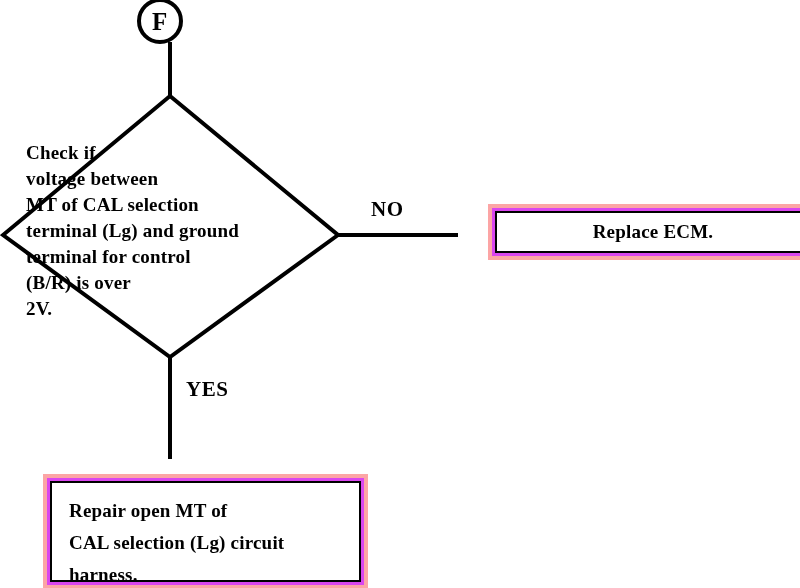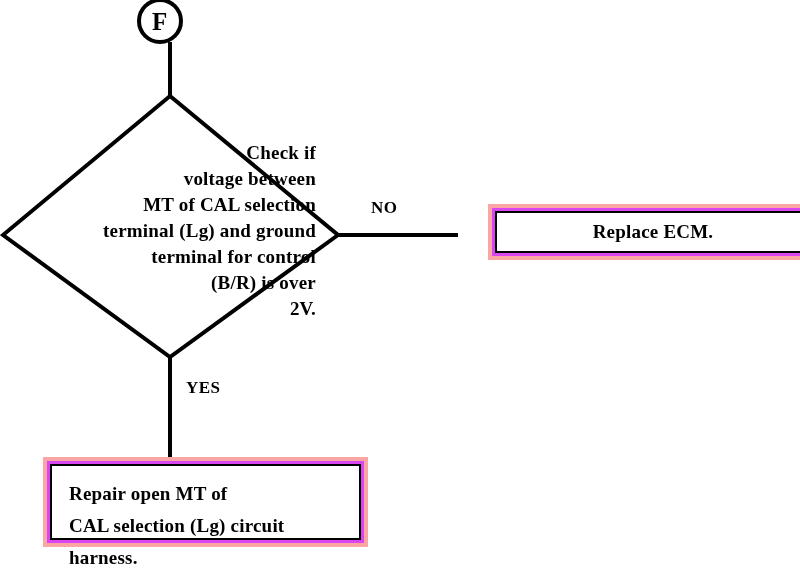--- a/index.html
+++ b/index.html
@@ -44,32 +44,32 @@
     line-height: 1;
     letter-spacing: 0.5px;
   }
 
   
   .diamond-text {
     position: absolute;
     left: 26px;
     top: 140px;
     width: 290px;
-    text-align: right;
+    text-align: left;
     font-size: 19px;
     font-weight: bold;
     line-height: 26px;
     white-space: pre-line;
     letter-spacing: 0.2px;
   }
 
   
   .branch-label {
     position: absolute;
-    font-size: 17px;
+    font-size: 21px;
     font-weight: bold;
     line-height: 1;
     letter-spacing: 0.5px;
   }
   #label-no { left: 371px; top: 199px; }
   #label-yes { left: 186px; top: 379px; text-align: right; }
 
   
   .process-box {
     position: absolute;
@@ -102,23 +102,23 @@
     top: 204px;
     width: 330px;
     height: 56px;
   }
   #box-replace-ecm .box-text {
     text-align: center;
   }
 
   #box-repair-harness {
     left: 11px;
-    top: 457px;
+    top: 474px;
     width: 325px;
-    height: 90px;
+    height: 115px;
   }
   #box-repair-harness > .inner {
     align-items: flex-start;
     padding: 12px 0 0 0;
   }
   #box-repair-harness .box-text {
     text-align: left;
     padding-left: 17px;
   }
 </style>

